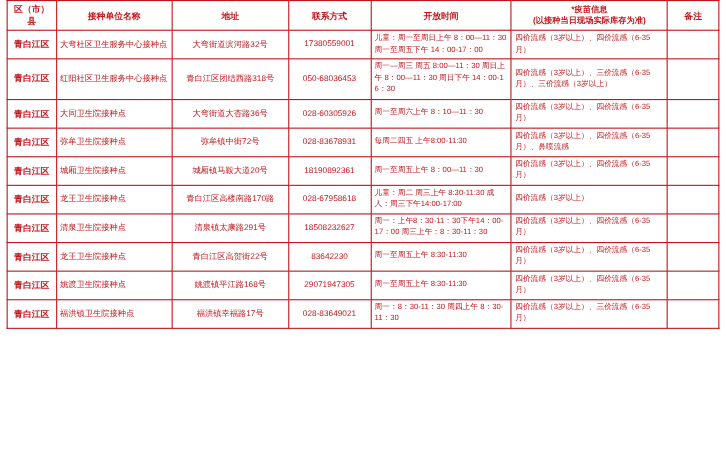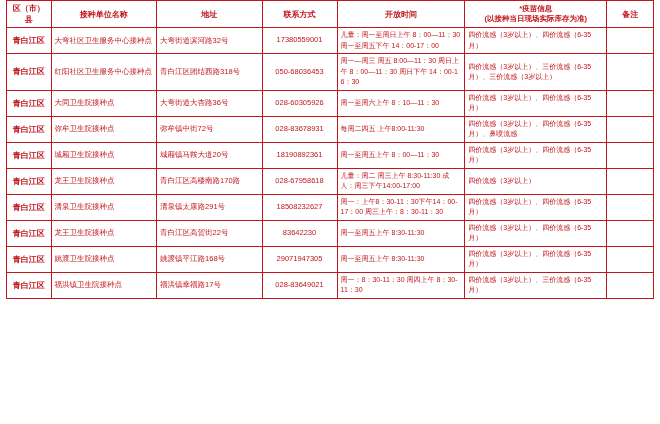--- a/index.html
+++ b/index.html
@@ -65,20 +65,21 @@
     font-weight: bold;
     font-size: 8px;
   }
   td.c-unit {
     text-align: left;
     color: #c0161c;
     font-size: 7.5px;
     line-height: 1.4;
   }
   td.c-address {
+    text-align: center;
     color: #c0161c;
     font-size: 7.5px;
     line-height: 1.4;
   }
   td.c-phone {
     text-align: center;
     color: #c0161c;
     font-size: 7.5px;
   }
   td.c-hours {

